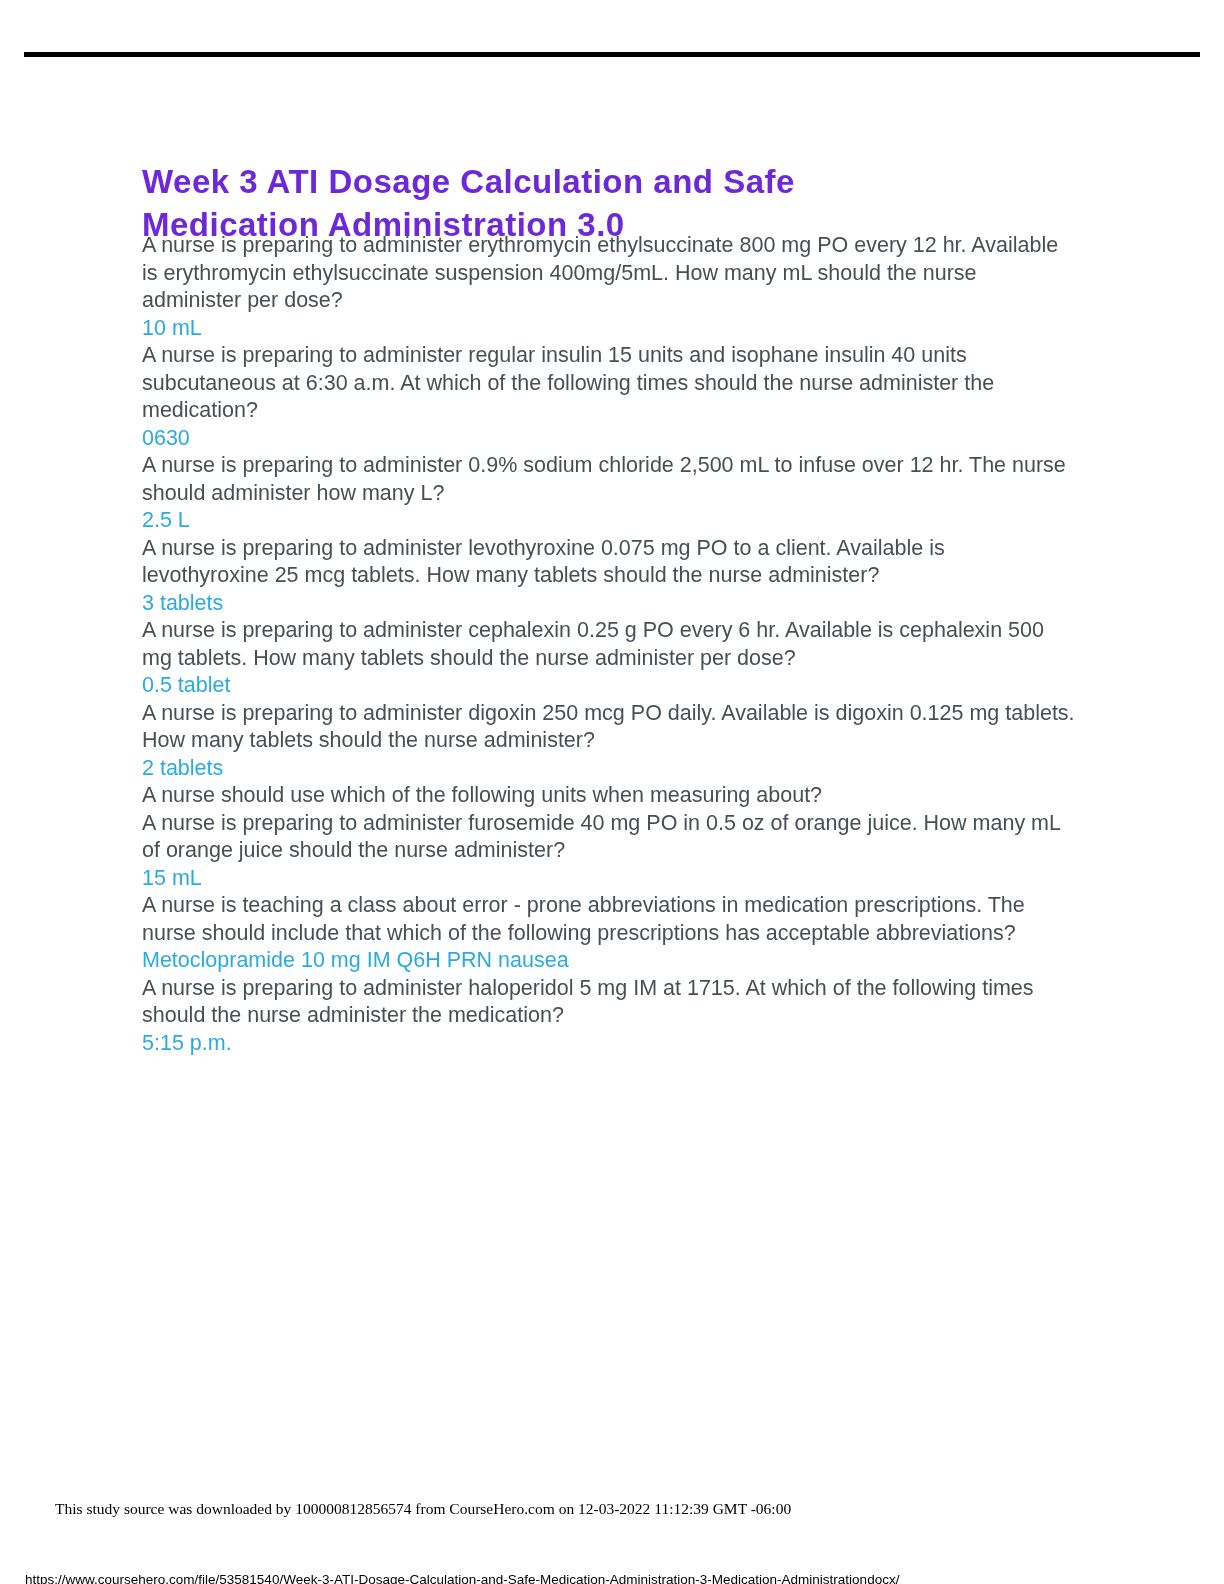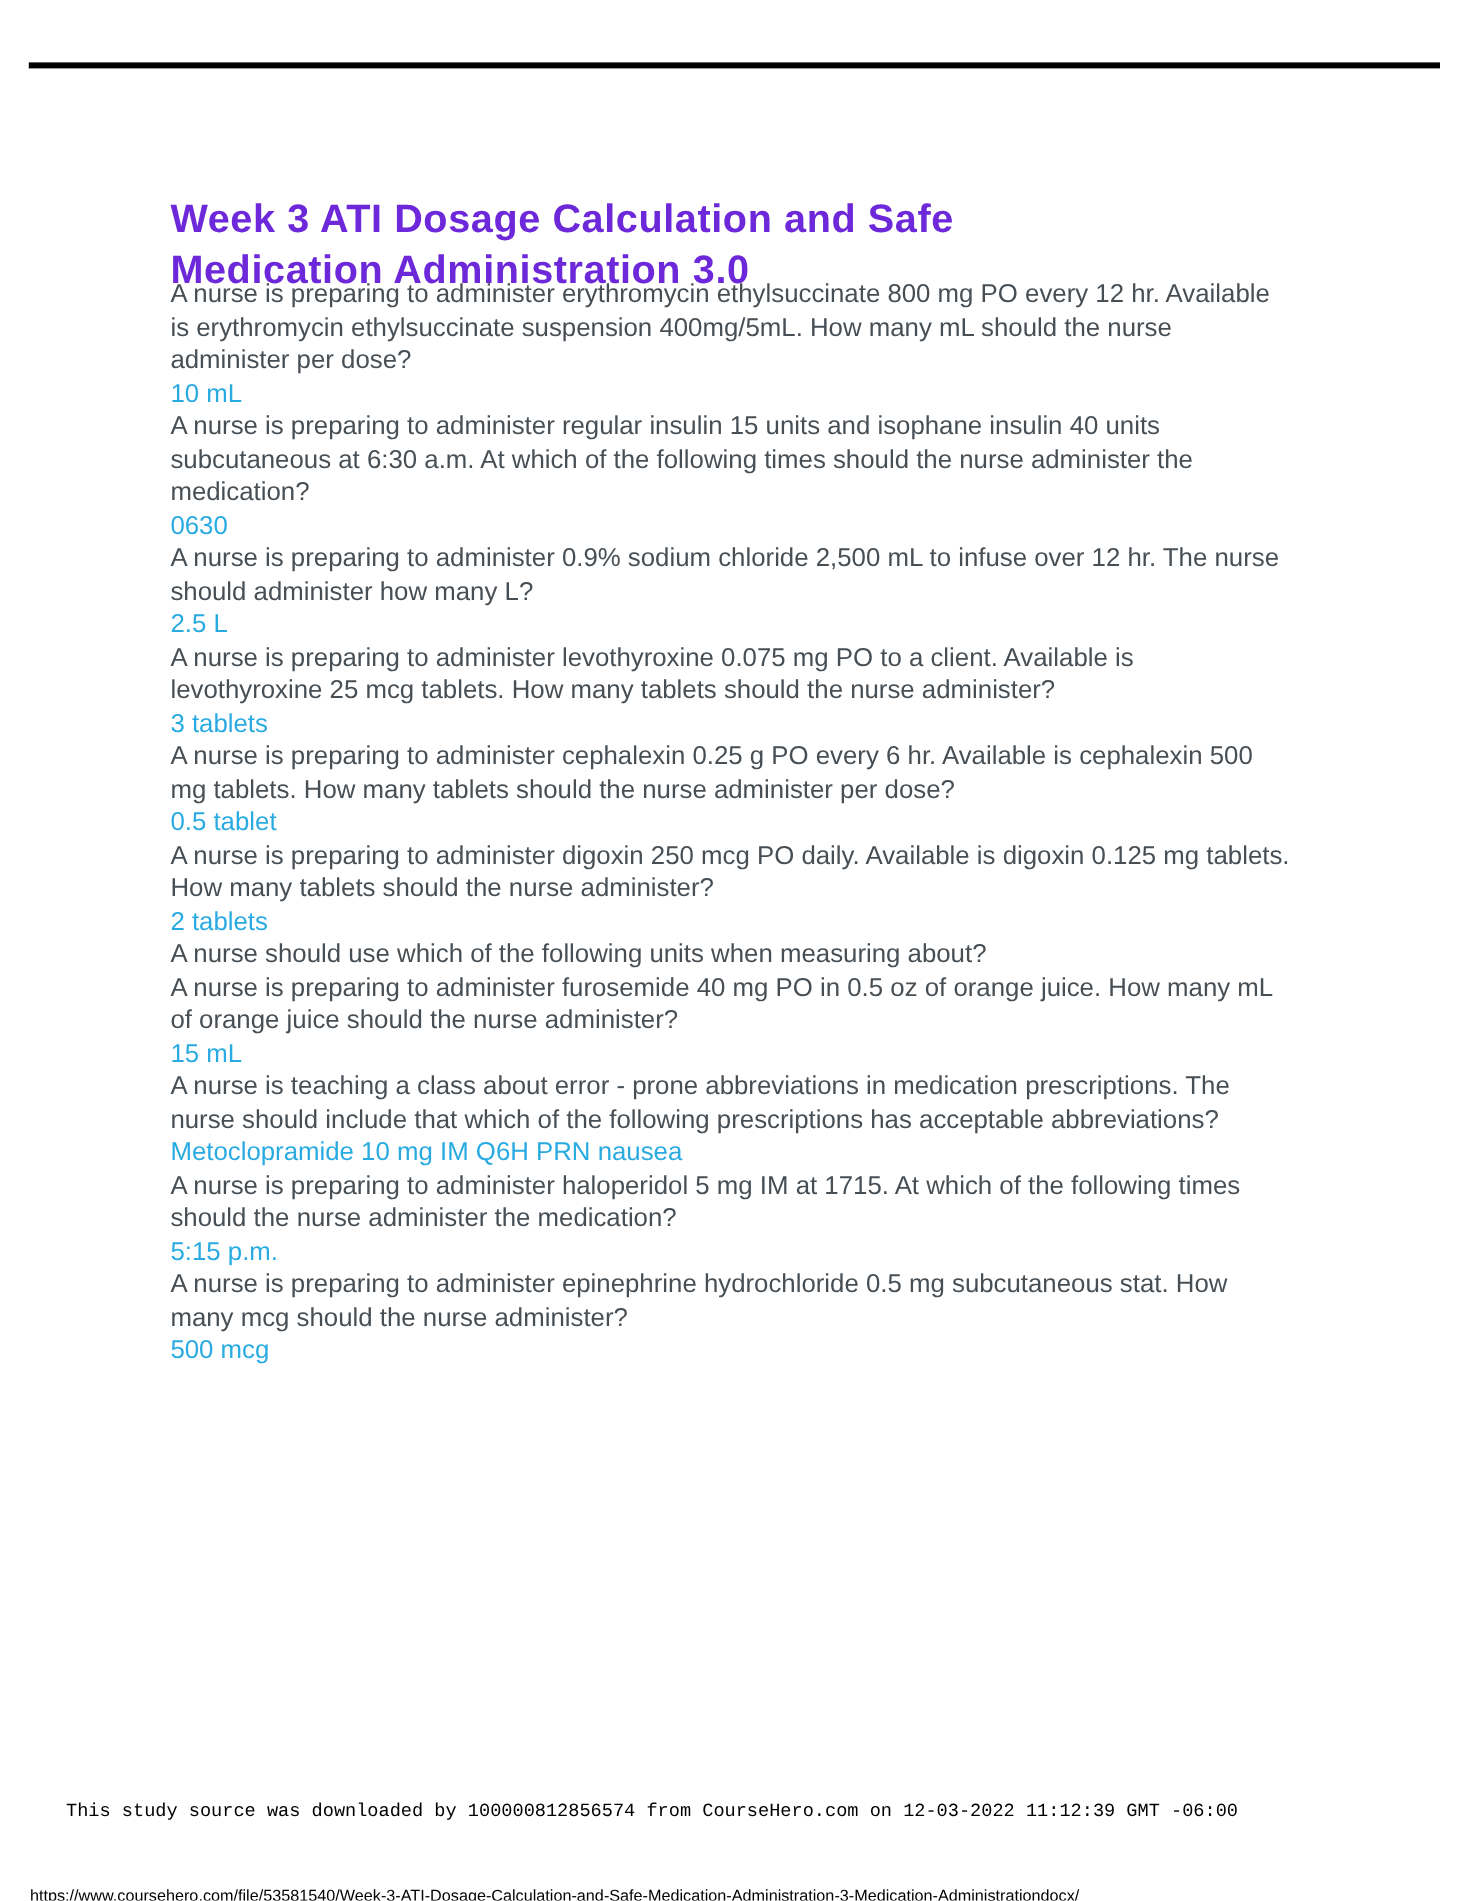--- a/index.html
+++ b/index.html
@@ -49,21 +49,21 @@
   .q {
     color: #474F55;
   }
   .a {
     color: #29ABE2;
   }
   .footer-note {
     position: absolute;
     left: 55px;
     top: 1500px;
-    font-family: Liberation Mono, monospace;
+    font-family: Liberation Serif, serif;
     font-size: 15.5px;
     color: #000000;
     white-space: nowrap;
   }
   .footer-url {
     position: absolute;
     left: 25px;
     top: 1555px;
     font-family: Liberation Sans, sans-serif;
     font-size: 13.5px;
@@ -117,23 +117,19 @@
       <p class="a">15 mL</p>
     </div>
     <div>
       <p class="q">A nurse is teaching a class about error - prone abbreviations in medication prescriptions. The nurse should include that which of the following prescriptions has acceptable abbreviations?</p>
       <p class="a">Metoclopramide 10 mg IM Q6H PRN nausea</p>
     </div>
     <div>
       <p class="q">A nurse is preparing to administer haloperidol 5 mg IM at 1715. At which of the following times should the nurse administer the medication?</p>
       <p class="a">5:15 p.m.</p>
     </div>
-    <div>
-      <p class="q">A nurse is preparing to administer epinephrine hydrochloride 0.5 mg subcutaneous stat. How many mcg should the nurse administer?</p>
-      <p class="a">500 mcg</p>
-    </div>
   </div>
 
   <div class="footer-note">This study source was downloaded by 100000812856574 from CourseHero.com on 12-03-2022 11:12:39 GMT -06:00</div>
 
   <a class="footer-url" href="#">https://www.coursehero.com/file/53581540/Week-3-ATI-Dosage-Calculation-and-Safe-Medication-Administration-3-Medication-Administrationdocx/</a>
 
 </div>
 
 </body></html>

